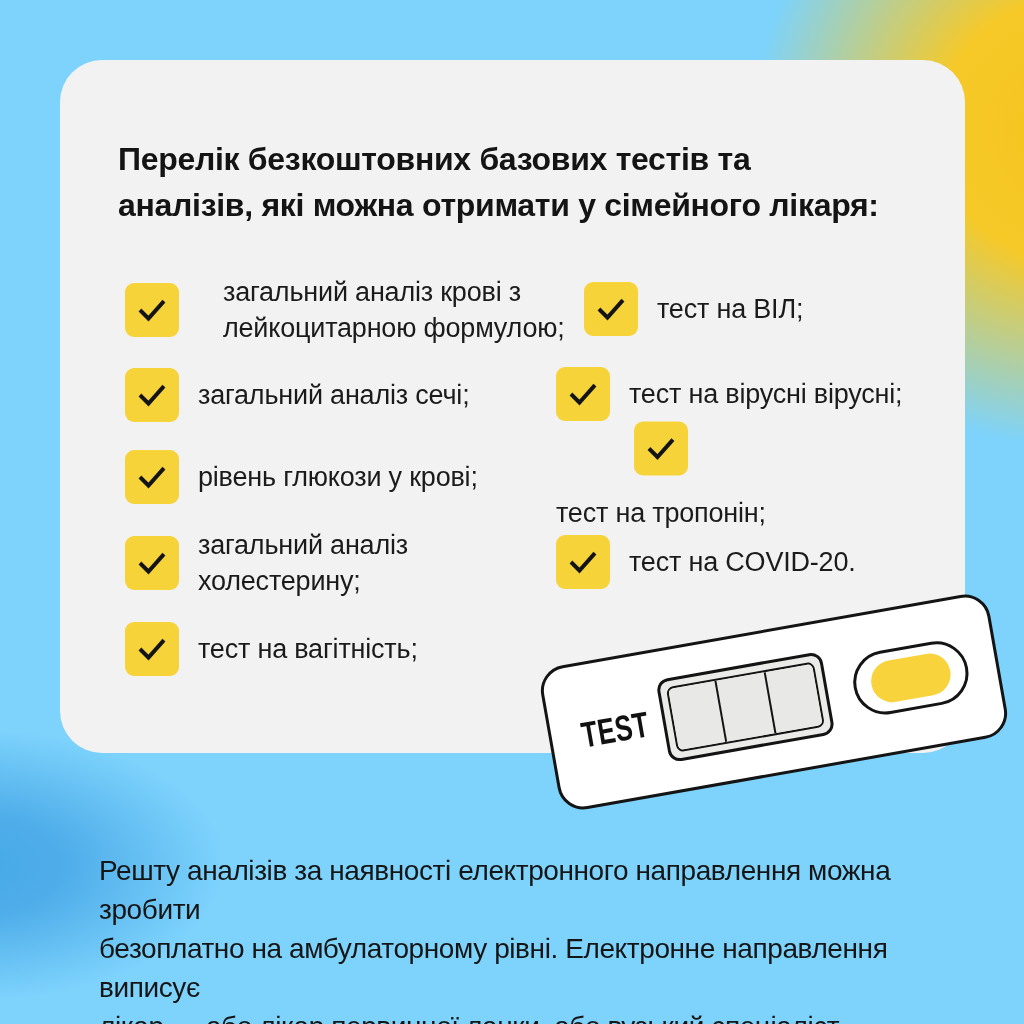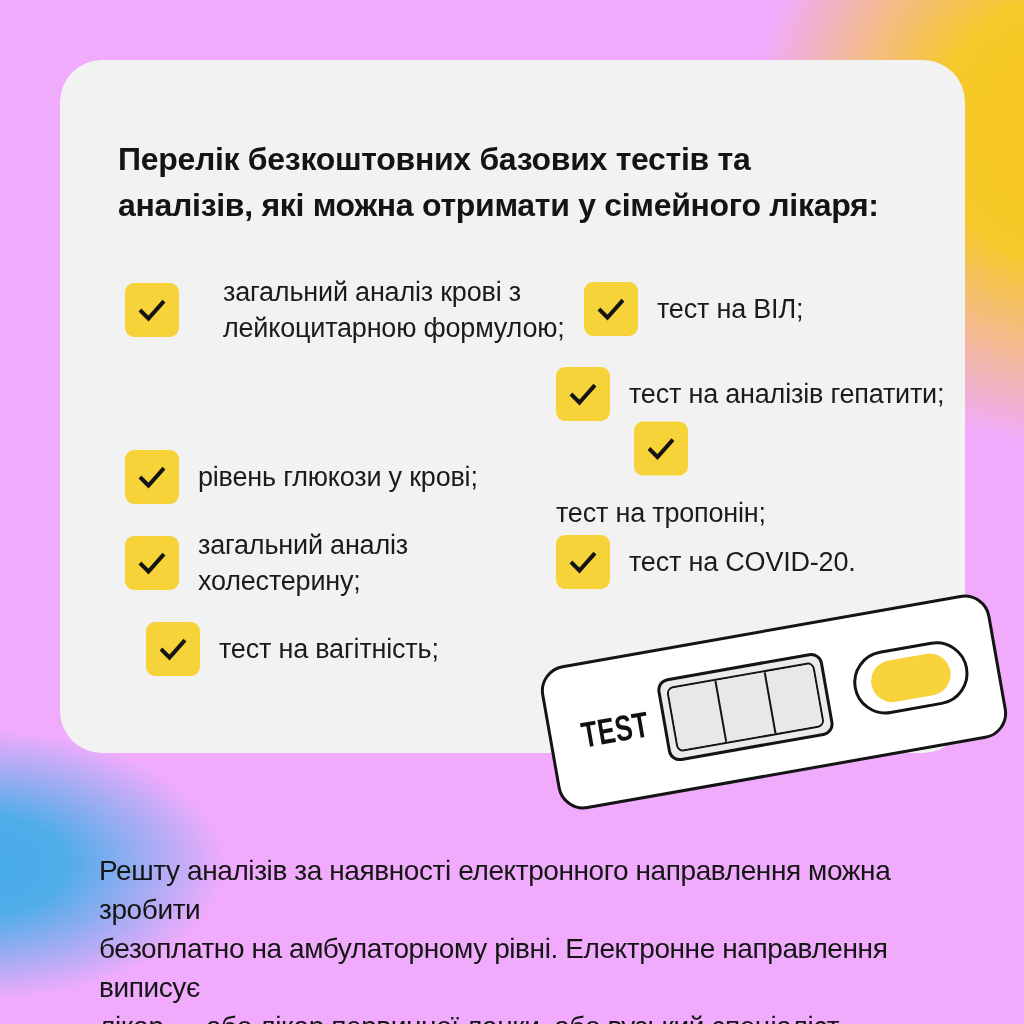--- a/index.html
+++ b/index.html
@@ -1,18 +1,18 @@
 <!DOCTYPE html>
 <html><head>
 <meta charset="utf-8">
 <style>
   html,body{margin:0;padding:0;background:#fff;}
   .canvas{
     position:relative;width:1024px;height:1024px;overflow:hidden;
-    background:#f0abfc;font-family:"Liberation Sans",sans-serif;color:#161616;
+    background:#7dd3fc;font-family:"Liberation Sans",sans-serif;color:#161616;
   }
   
   .blob{position:absolute;pointer-events:none;}
   .blob-yellow{
     left:740px;top:-200px;width:660px;height:660px;
     background:radial-gradient(circle, #F5C41F 0%, #F6C928 28%, rgba(246,201,40,0) 68%);
   }
   .blob-blue{
     left:-330px;top:705px;width:600px;height:320px;
     background:radial-gradient(ellipse closest-side, #45AAE8 0%, #4FADE9 32%, rgba(79,173,233,0) 85%);
@@ -35,21 +35,21 @@
   .checkbox{
     width:54px;height:54px;flex:0 0 54px;border-radius:9px;background:#F7D33A;
     display:flex;align-items:center;justify-content:center;
   }
   .checkbox svg{display:block;}
   .label{
     font-size:27px;line-height:36px;letter-spacing:-0.2px;color:#1B1B1B;
     white-space:pre-line;
   }
   .l1{left:125px;top:310px;gap:44px;} .l2{left:125px;top:395px;} .l3{left:125px;top:477px;}
-  .l4{left:125px;top:563px;} .l5{left:125px;top:649px;margin-left:21px;}
+  .l4{left:125px;top:563px;} .l5{left:125px;top:649px;}
   .r1{left:584px;top:309px;} .r2{left:556px;top:394px;} .r3{left:556px;top:476px;flex-direction:column;}
   .r4{left:556px;top:562px;}
   
   .device{
     position:absolute;left:546px;top:629px;width:456px;height:146px;
     background:#ffffff;border:3.5px solid #141414;border-radius:26px;
     transform:rotate(-10deg);box-sizing:border-box;z-index:4;
   }
   .device-label{
     position:absolute;left:30px;top:50%;transform:translateY(-50%) scaleX(.72);
@@ -95,20 +95,28 @@
 
   <div class="row l1">
     <span class="checkbox">
       <svg width="34" height="34" viewBox="0 0 24 24">
           <path d="M4.5 13 L9.5 18 L19.5 6.8" fill="none" stroke="#141414" stroke-width="2.8" stroke-linecap="square"></path>
         </svg>
     </span>
     <span class="label">загальний аналіз крові з
 лейкоцитарною формулою;</span>
   </div>
+  <div class="row l2">
+    <span class="checkbox">
+      <svg width="34" height="34" viewBox="0 0 24 24">
+          <path d="M4.5 13 L9.5 18 L19.5 6.8" fill="none" stroke="#141414" stroke-width="2.8" stroke-linecap="square"></path>
+        </svg>
+    </span>
+    <span class="label">загальний аналіз сечі;</span>
+  </div>
   <div class="row l3">
     <span class="checkbox">
       <svg width="34" height="34" viewBox="0 0 24 24">
           <path d="M4.5 13 L9.5 18 L19.5 6.8" fill="none" stroke="#141414" stroke-width="2.8" stroke-linecap="square"></path>
         </svg>
     </span>
     <span class="label">рівень глюкози у крові;</span>
   </div>
   <div class="row l4">
     <span class="checkbox">
@@ -135,21 +143,21 @@
         </svg>
     </span>
     <span class="label">тест на ВІЛ;</span>
   </div>
   <div class="row r2">
     <span class="checkbox">
       <svg width="34" height="34" viewBox="0 0 24 24">
           <path d="M4.5 13 L9.5 18 L19.5 6.8" fill="none" stroke="#141414" stroke-width="2.8" stroke-linecap="square"></path>
         </svg>
     </span>
-    <span class="label">тест на аналізів гепатити;</span>
+    <span class="label">тест на вірусні вірусні;</span>
   </div>
   <div class="row r3">
     <span class="checkbox">
       <svg width="34" height="34" viewBox="0 0 24 24">
           <path d="M4.5 13 L9.5 18 L19.5 6.8" fill="none" stroke="#141414" stroke-width="2.8" stroke-linecap="square"></path>
         </svg>
     </span>
     <span class="label">тест на тропонін;</span>
   </div>
   <div class="row r4">

